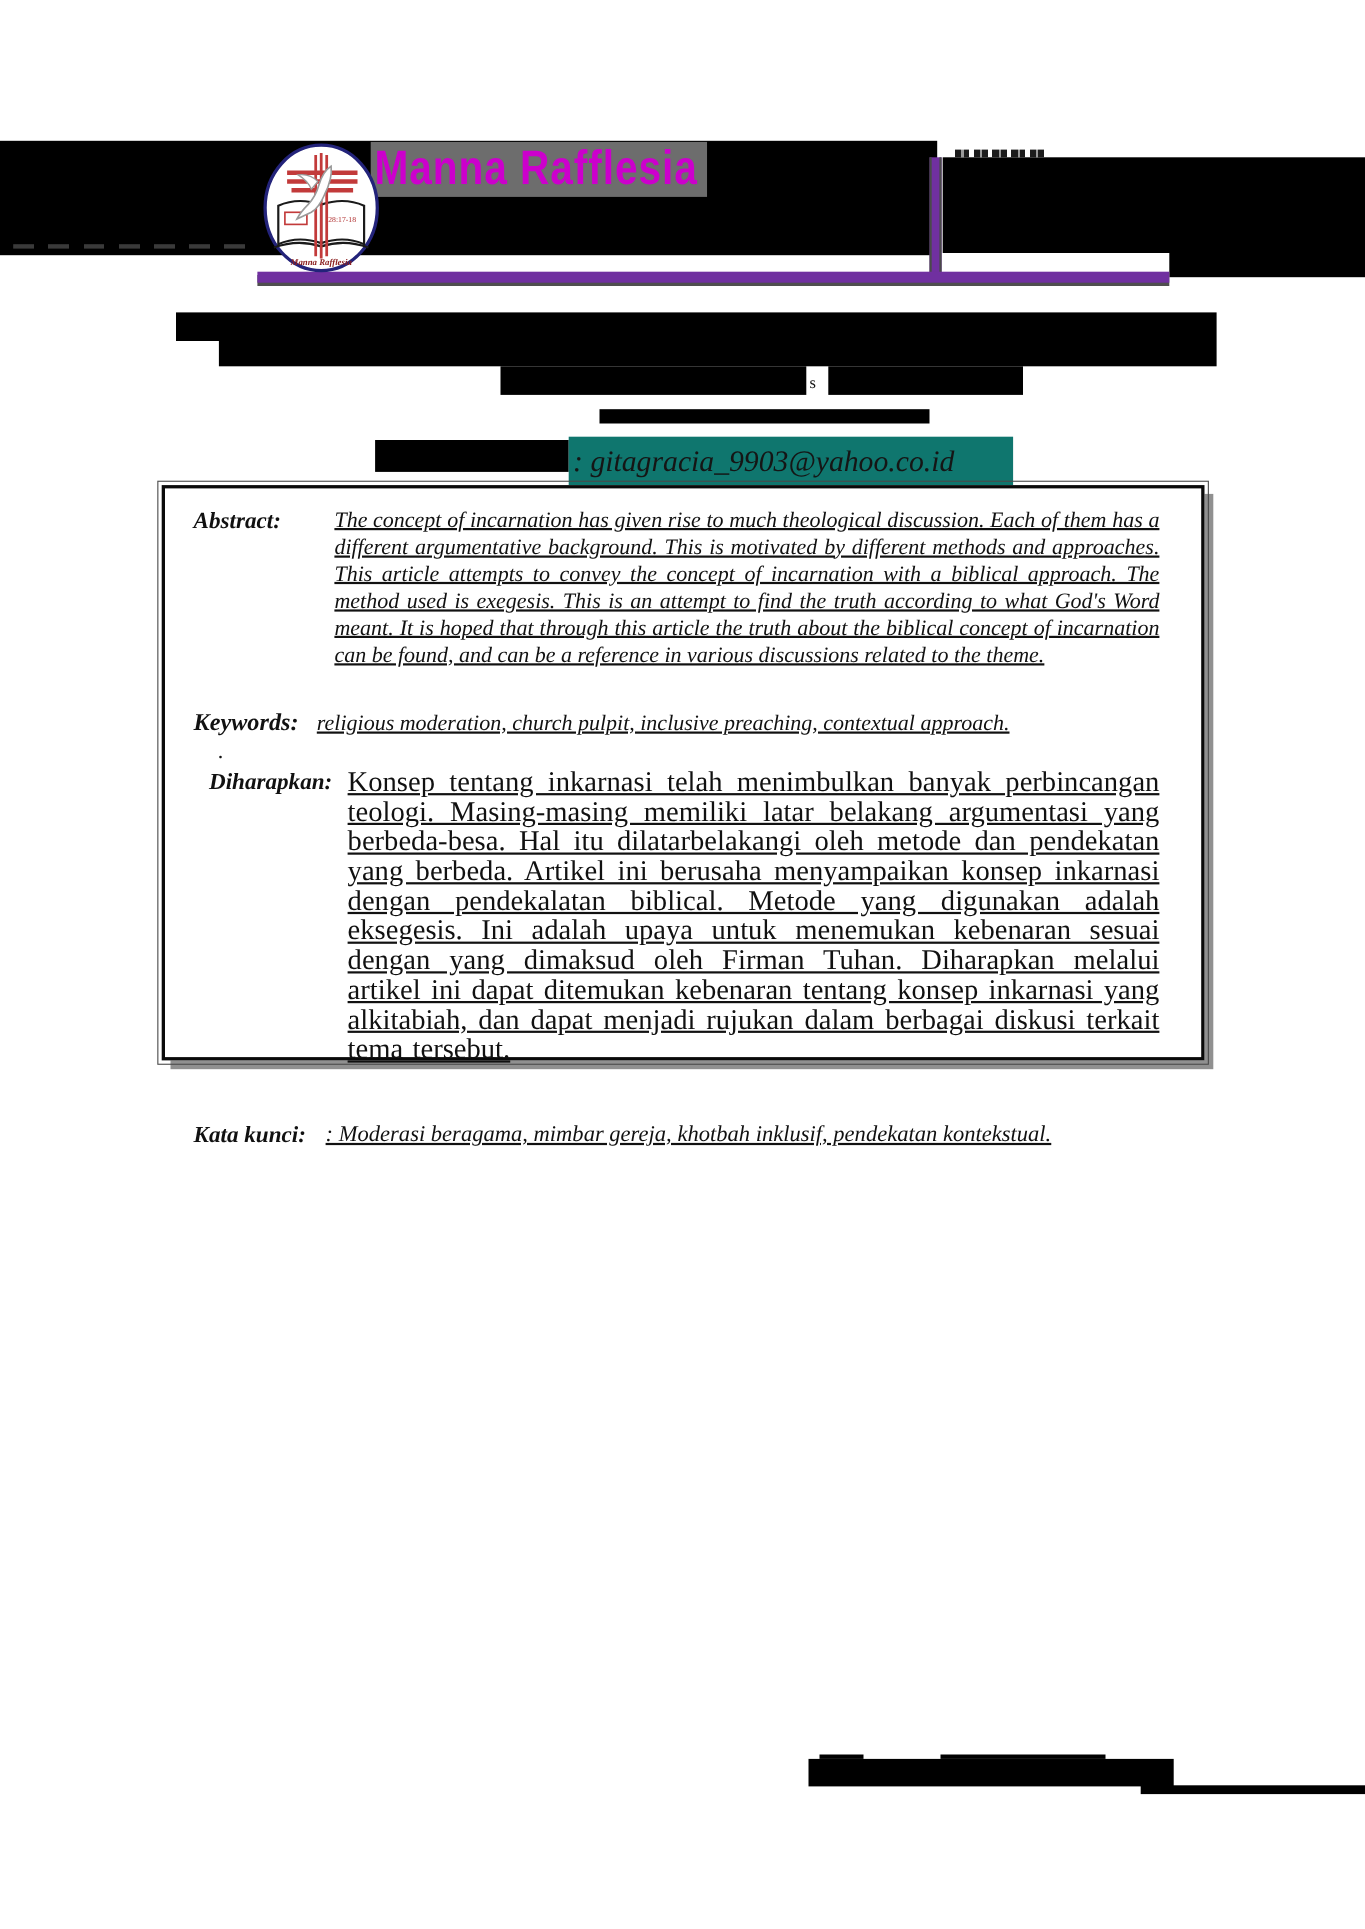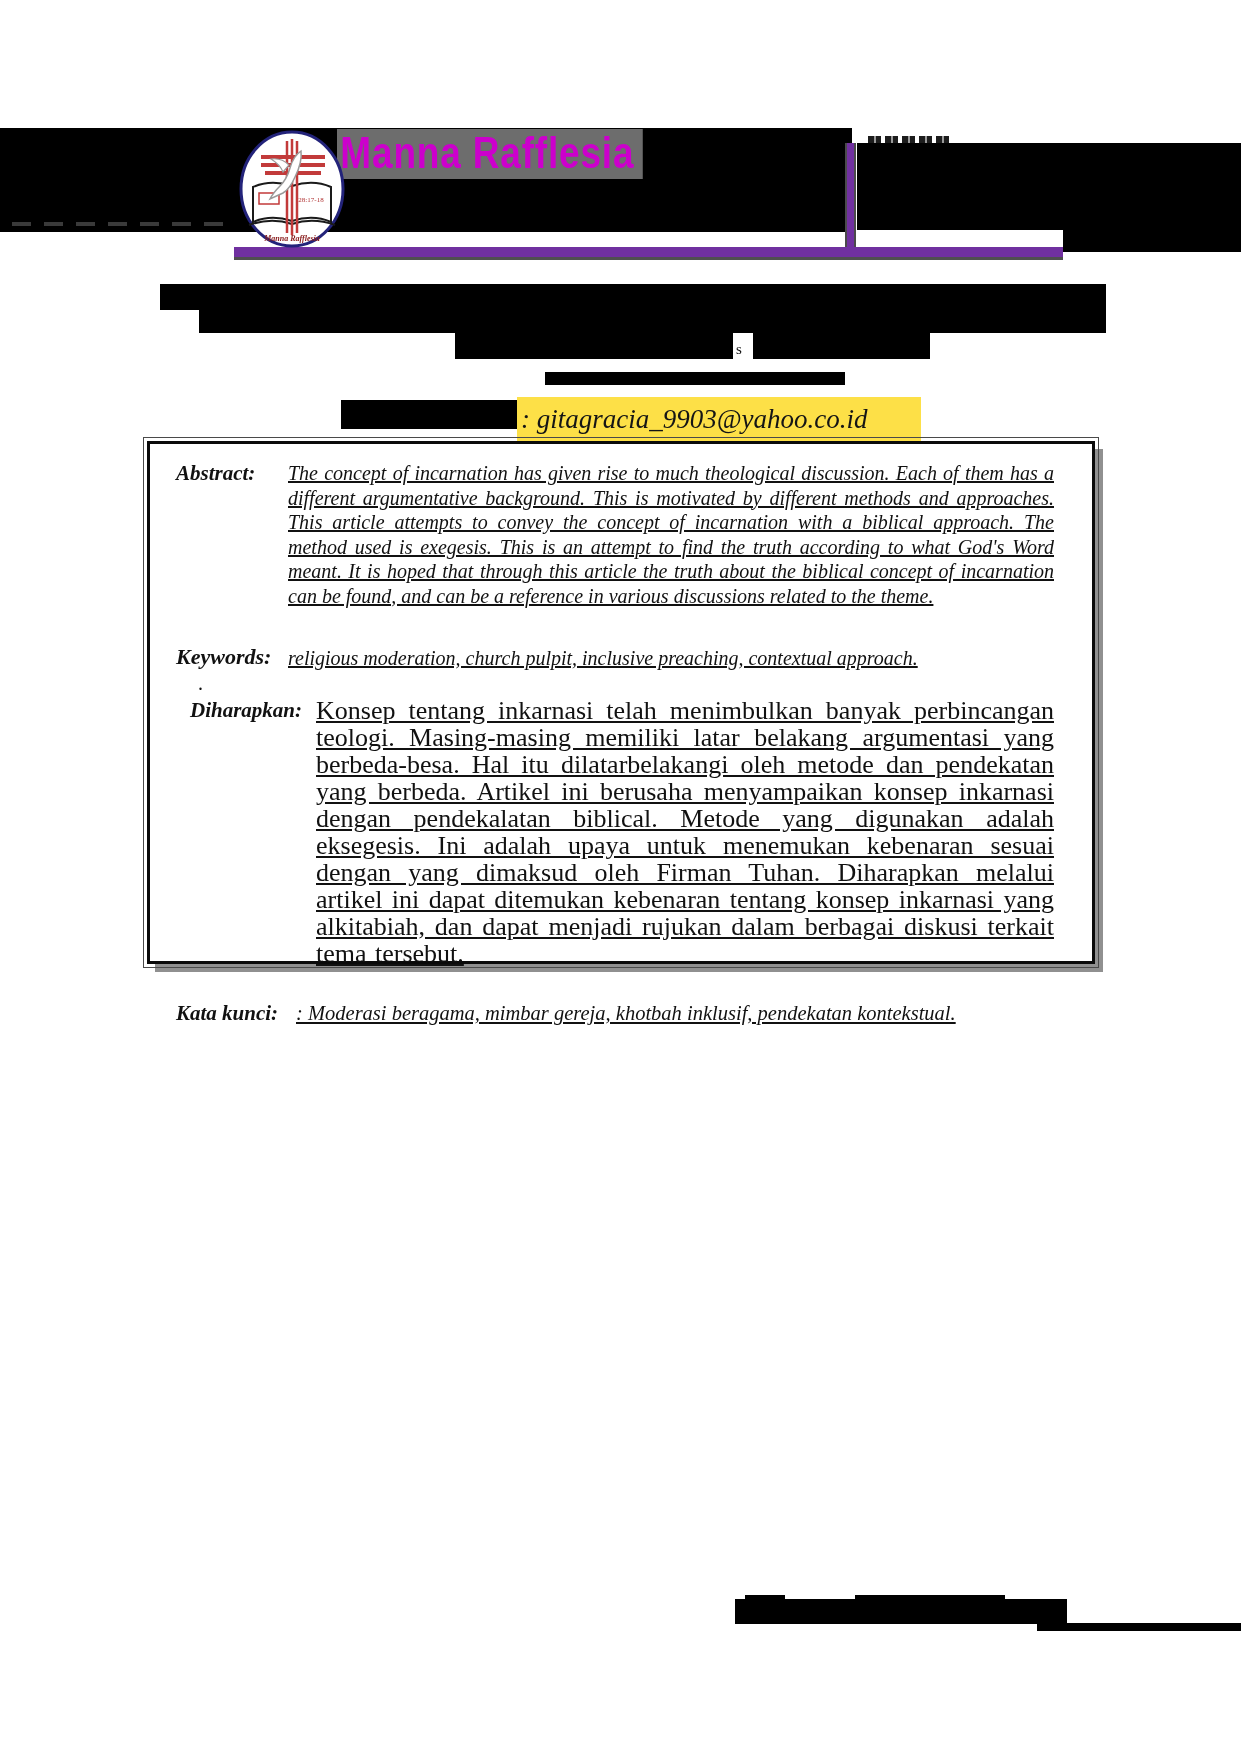--- a/index.html
+++ b/index.html
@@ -26,40 +26,40 @@
 
   
   .bar{position:absolute;background:#000;}
   .bar-t1{left:160px;top:284px;width:946px;height:26px;}
   .bar-t2{left:199px;top:310px;width:907px;height:23px;}
   .bar-t3a{left:455px;top:333px;width:278px;height:26px;}
   .bar-t3b{left:753px;top:333px;width:177px;height:26px;}
   .sup-s{position:absolute;left:736px;top:341px;font-size:15px;font-family:"Liberation Serif",serif;color:#111;z-index:2;}
   .bar-t4{left:545px;top:372px;width:300px;height:13px;}
   .bar-email{left:341px;top:400px;width:176px;height:29px;}
-  .email-box{position:absolute;left:517px;top:397px;width:400px;height:44px;background:#fde047;
+  .email-box{position:absolute;left:517px;top:397px;width:400px;height:44px;background:#0f766e;
              font-style:italic;font-size:27px;line-height:44px;color:#151515;padding-left:4px;
              white-space:nowrap;overflow:hidden;}
 
   
   .abs-box{position:absolute;left:147px;top:441px;width:948px;height:523px;background:#fff;
            border:3px solid #0a0a0a;outline:1px solid #4a4a4a;outline-offset:3px;
            box-shadow:8px 8px 0 #909090;box-sizing:border-box;
            padding:17px 38px 0 26px;}
   .row{display:flex;align-items:flex-start;}
   .row .lbl{flex:0 0 112px;font-weight:bold;font-style:italic;font-size:21px;line-height:24.5px;}
   .row .txt{flex:1;text-align:justify;font-size:20px;line-height:24.5px;text-decoration:underline;}
   .txt.italic{font-style:italic;}
-  .row-abstract{margin-bottom:37px;}
+  .row-abstract{margin-bottom:37px;gap:16px;}
   .row-keywords .lbl{font-size:22px;}
   .row-keywords .txt{font-size:20px;line-height:26px;}
   .stray-dot{font-size:20px;line-height:20px;padding-left:22px;margin:2px 0 4px 0;}
   .row-abstraksi .lbl{padding-left:14px;flex-basis:126px;line-height:27px;}
   .row-abstraksi .txt{font-style:normal;font-size:26px;line-height:27px;word-spacing:2px;}
-  .row-kata{margin-top:34px;}
+  .row-kata{margin-top:52px;}
   .row-kata .lbl{flex-basis:120px;font-size:21px;}
   .row-kata .txt{font-size:20.5px;line-height:25px;}
 
   
   .fbar1{left:735px;top:1599px;width:332px;height:25px;}
   .fbar1:before{content:"";position:absolute;left:10px;top:-4px;width:40px;height:4px;background:#000;}
   .fbar1:after{content:"";position:absolute;left:120px;top:-4px;width:150px;height:4px;background:#000;}
   .fbar2{left:1037px;top:1623px;width:204px;height:8px;}
 
   svg text{font-family:"Liberation Serif", serif;}

